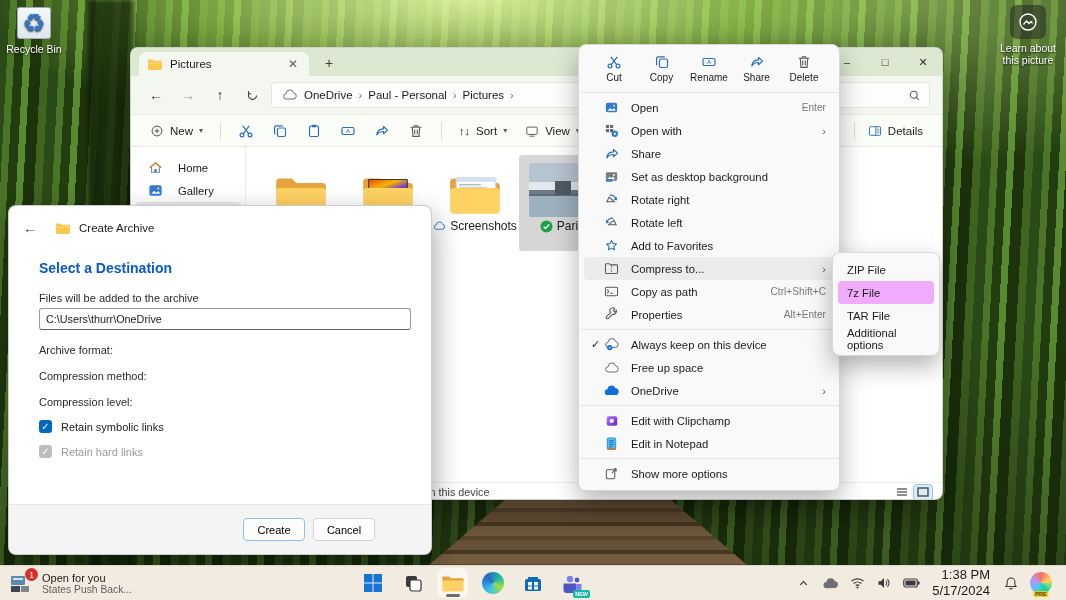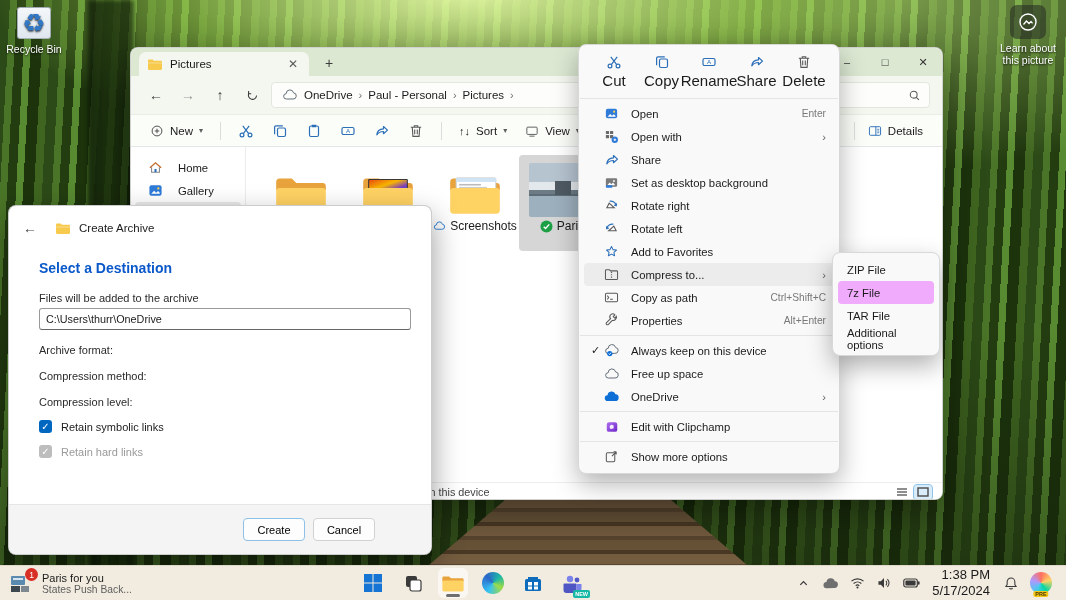--- a/index.html
+++ b/index.html
@@ -83,21 +83,21 @@
   .st-sep { width:1px; height:11px; background:#d9d9d9; }
   .view-toggles { margin-left:auto; display:flex; gap:3px; }
   .vt { width:18px; height:15px; display:flex; align-items:center; justify-content:center; border-radius:3px; }
   .vt.active { background:#d9ecf9; outline:1px solid #8fc3e8; }
 
   
   .ctx { position:absolute; left:578px; top:44px; width:262px; background:#f9f9f9;
     border:1px solid #d8d8d8; border-radius:8px; box-shadow:0 10px 26px rgba(0,0,0,.3); padding:4px 0 5px; z-index:30; }
   .qa-row { display:flex; justify-content:space-between; padding:3px 14px 4px; }
   .qa { width:42px; display:flex; flex-direction:column; align-items:center; gap:2px; border-radius:4px; padding:2px 0; }
-  .qa-label { font-size:15px; color:#1b1b1b; }
+  .qa-label { font-size:10px; color:#1b1b1b; }
   .menu-sep { height:1px; background:#e4e4e4; margin:3px 1px; }
   .menu-item { display:flex; align-items:center; height:23px; margin:0 5px; padding:0 8px 0 4px; border-radius:4px; font-size:11.3px; }
   .menu-item.highlight { background:#ececec; }
   .mi-check { width:15px; color:#1b1b1b; font-size:11px; flex:none; text-align:center; }
   .mi-icon { width:17px; flex:none; display:flex; justify-content:center; }
   .mi-label { flex:1; margin-left:11px; white-space:nowrap; }
   .mi-shortcut { color:#787878; font-size:10.2px; }
   .mi-chevron { color:#5f5f5f; font-size:11px; margin-left:10px; }
 
   .submenu { position:absolute; left:832px; top:252px; width:108px; background:#f9f9f9;
@@ -851,20 +851,31 @@
                   <stop offset="0" stop-color="#b06ef0"></stop>
                   <stop offset="1" stop-color="#6d28c9"></stop>
                 </linearGradient>
               </defs>
               <rect x="2" y="2.5" width="12" height="11" rx="2.5" fill="url(#cc)"></rect>
               <path d="M9.8 6.2A2.6 2.6 0 107 10.4l3-1z" fill="#fff" opacity=".9"></path>
             </svg>
           </span>
           <span class="mi-label">Edit with Clipchamp</span>
         </div>
+        <div class="menu-item">
+          <span class="mi-check"></span>
+          <span class="mi-icon">
+            <svg width="13" height="15" viewBox="0 0 14 16">
+              <rect x="2.5" y="2" width="9" height="12.5" rx="1" fill="#4fc3f7" stroke="#1976c5" stroke-width=".8"></rect>
+              <path d="M4.5 5h5M4.5 7.2h5M4.5 9.4h5M4.5 11.6h3" stroke="#0d5aa3" stroke-width=".9"></path>
+              <rect x="2.5" y="12.5" width="9" height="2" fill="#c77f2e"></rect>
+            </svg>
+          </span>
+          <span class="mi-label">Edit in Notepad</span>
+        </div>
         <div class="menu-sep"></div>
         <div class="menu-item">
           <span class="mi-check"></span>
           <span class="mi-icon">
             <svg width="15" height="15" viewBox="0 0 16 16">
               <g fill="none" stroke="#5a5a5a" stroke-width="1.1">
                 <rect x="2.5" y="4" width="9" height="9.5" rx="1.2"></rect>
                 <path d="M8.5 7.5L13 3M13 3h-2.8M13 3v2.8"></path>
               </g>
             </svg>
@@ -886,21 +897,21 @@
       <span class="news-ico">
         <svg width="24" height="20" viewBox="0 0 24 20">
             <rect x="1" y="3" width="14" height="9" rx="1" fill="#5b8ab0"></rect>
             <rect x="3" y="5" width="10" height="2" fill="#d7e4ee"></rect>
             <rect x="1" y="13" width="9" height="6" fill="#3c4750"></rect>
             <rect x="11" y="13" width="8" height="6" fill="#7c8790"></rect>
           </svg>
         <span class="news-badge">1</span>
       </span>
       <span>
-        <div class="news-title">Paris for you</div>
+        <div class="news-title">Open for you</div>
         <div class="news-sub">States Push Back...</div>
       </span>
     </div>
     <div class="tb-center">
       <span class="tb-ico">
         <svg width="20" height="20" viewBox="0 0 20 20">
             <rect x="1" y="1" width="8.5" height="8.5" fill="#1574d4"></rect>
             <rect x="10.5" y="1" width="8.5" height="8.5" fill="#1574d4"></rect>
             <rect x="1" y="10.5" width="8.5" height="8.5" fill="#1574d4"></rect>
             <rect x="10.5" y="10.5" width="8.5" height="8.5" fill="#1574d4"></rect>

